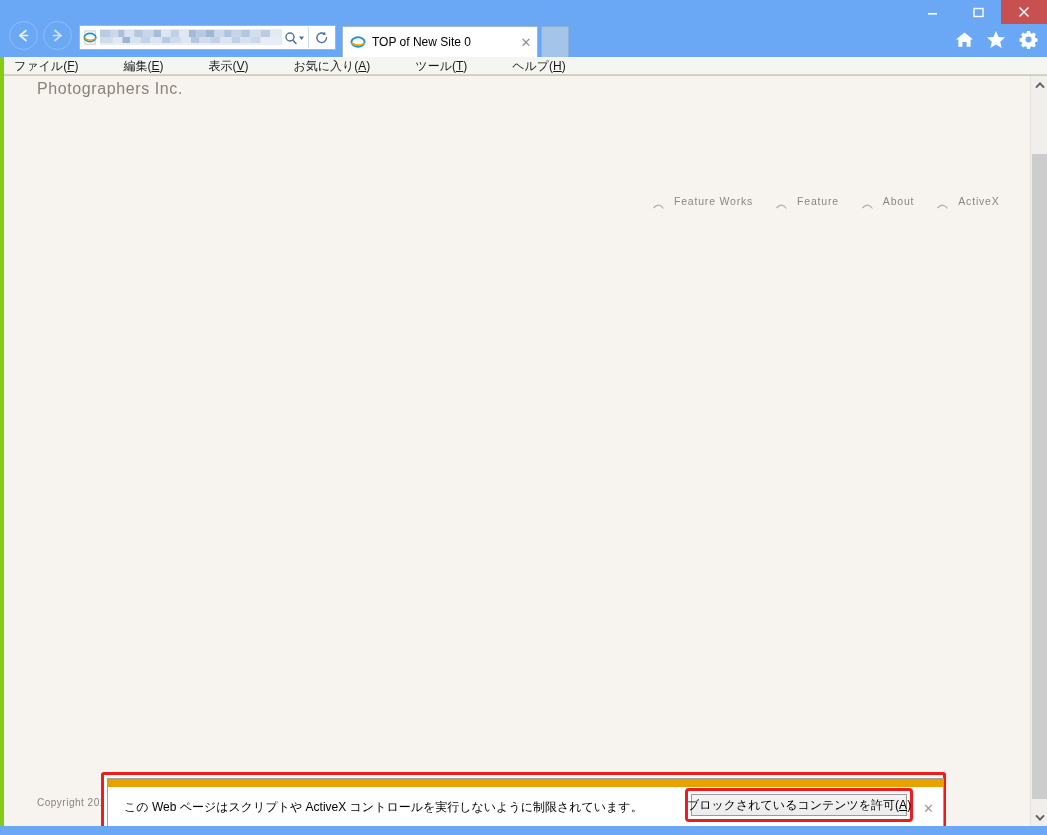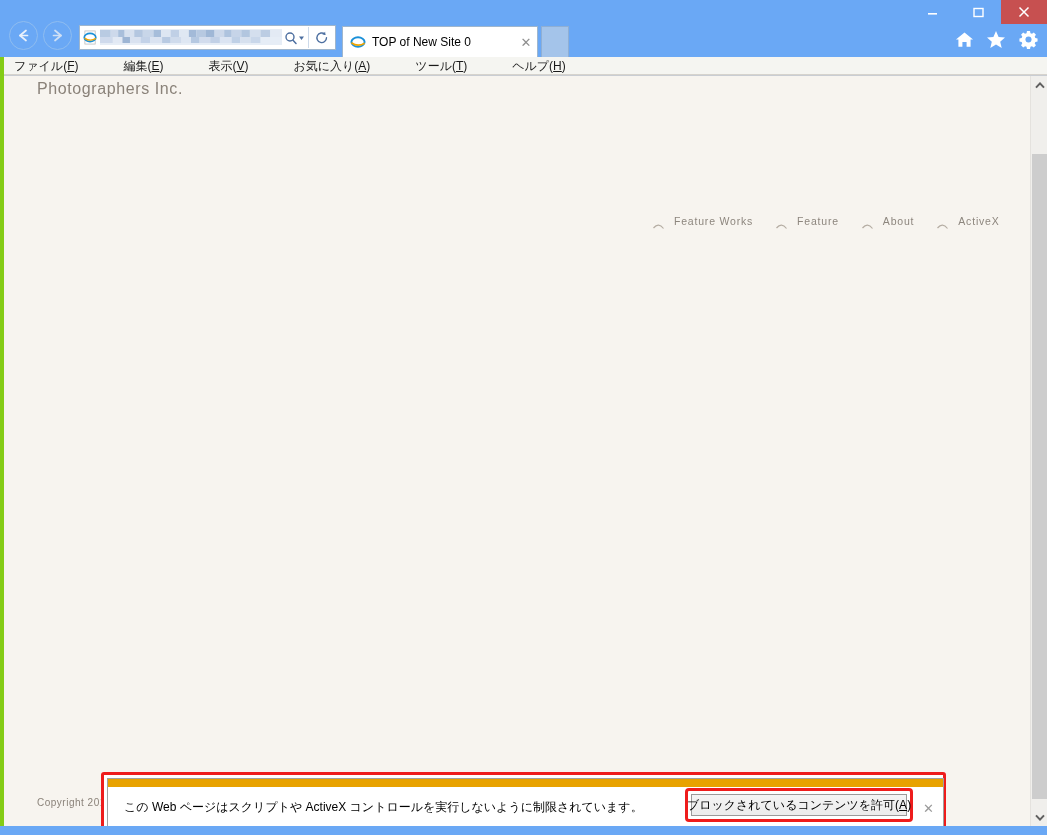--- a/index.html
+++ b/index.html
@@ -204,21 +204,20 @@
     font-size: 17px;
     vertical-align: baseline;
     padding: 0 3px;
   }
 
   #site-nav {
     position: absolute;
     left: 648px; top: 118px;
     display: flex;
     align-items: center;
-    margin-top: 20px;
   }
   .navlink {
     display: flex;
     align-items: center;
     margin-right: 22px;
     white-space: nowrap;
   }
   .navmark {
     width: 14px; height: 14px;
     margin-right: 8px;

